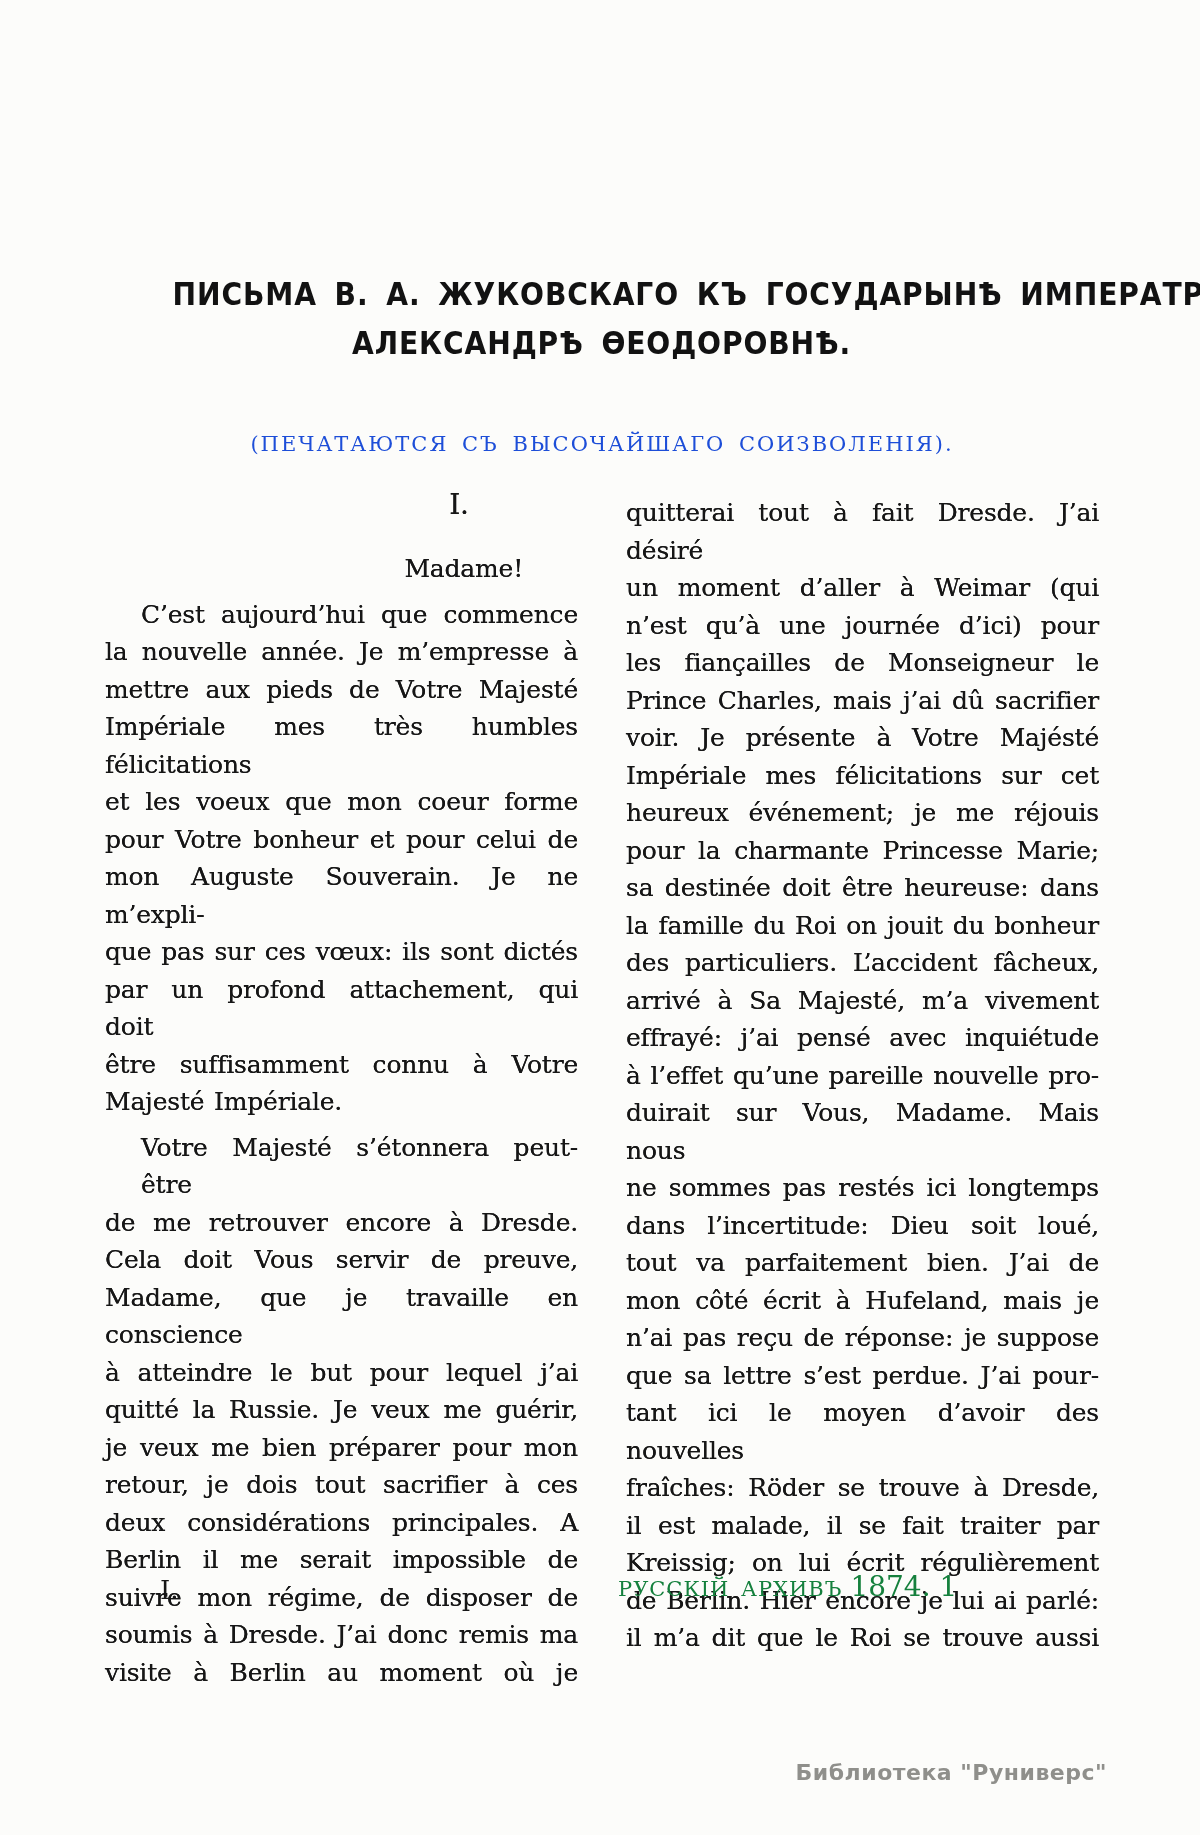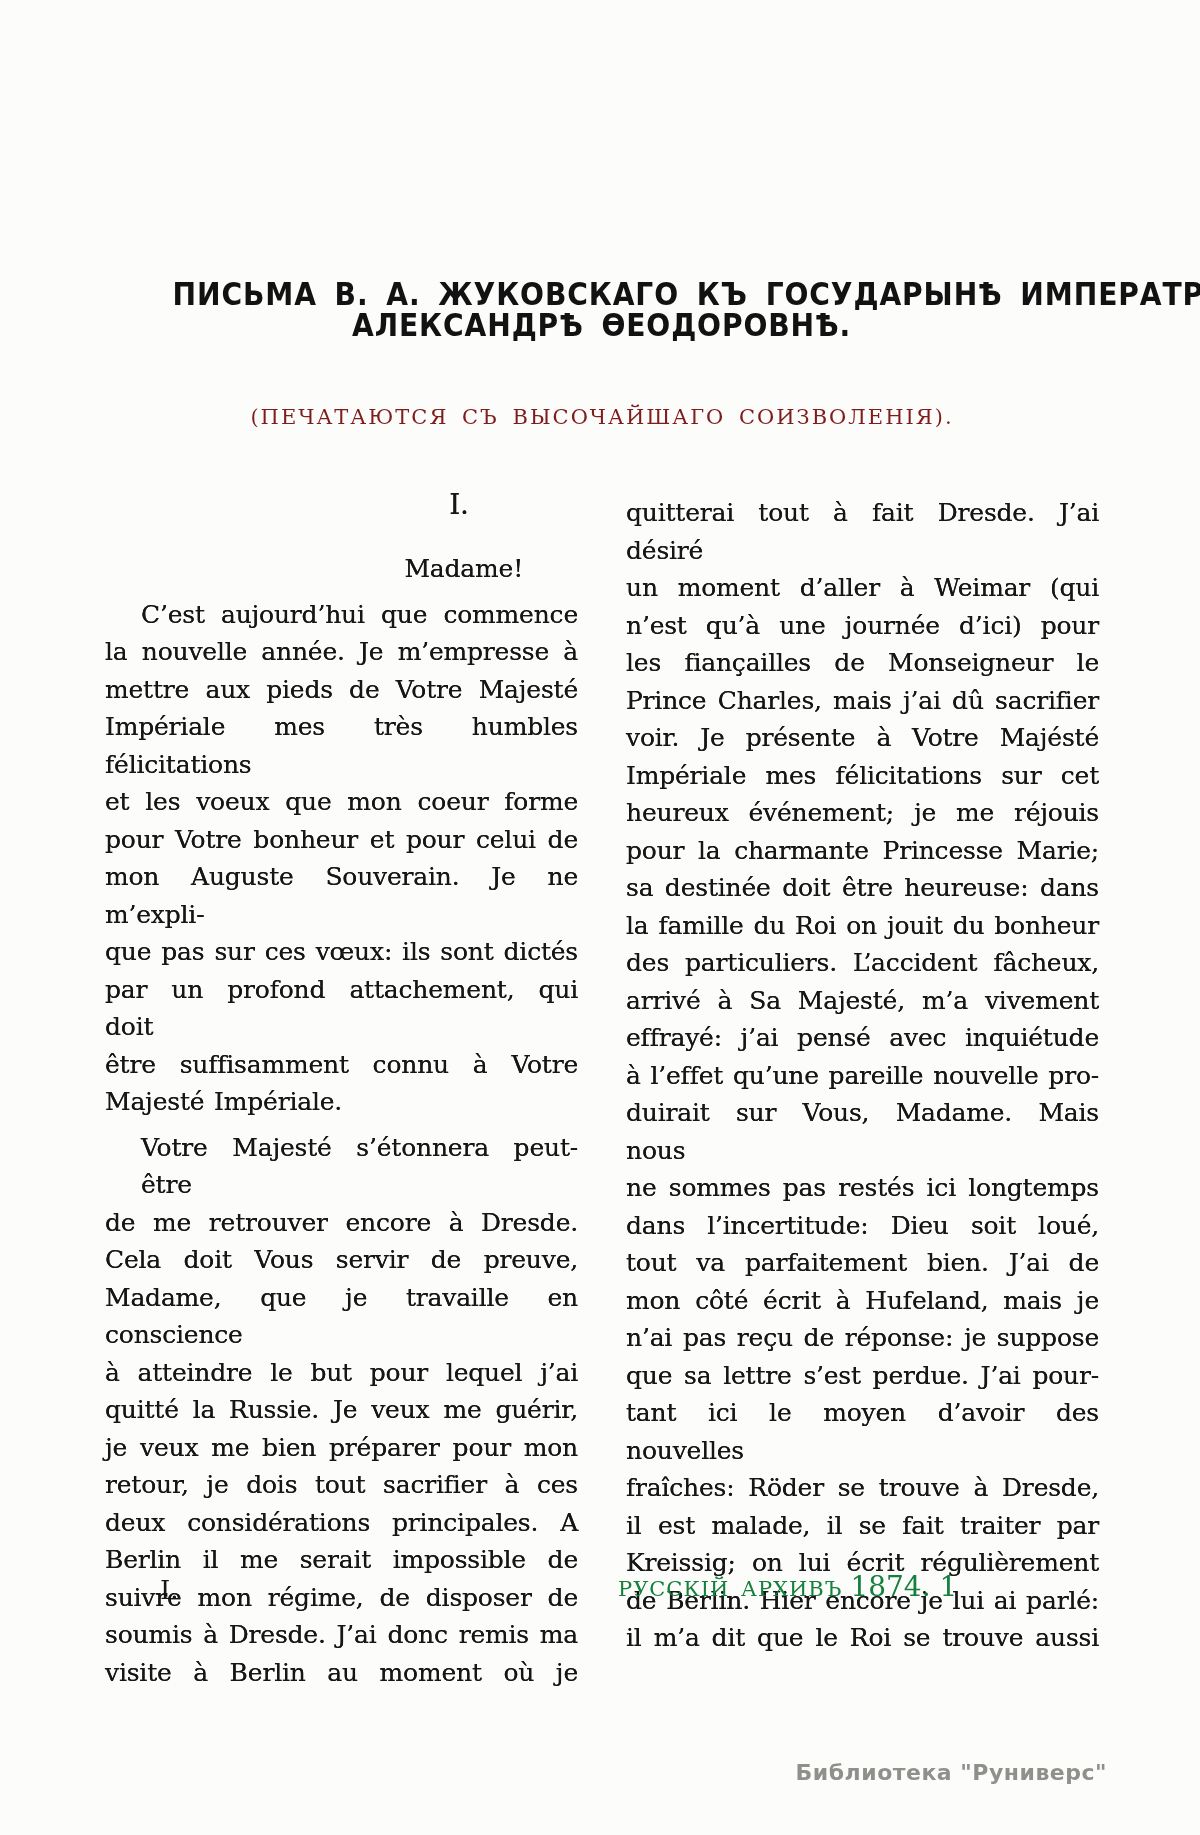--- a/index.html
+++ b/index.html
@@ -26,31 +26,31 @@
     white-space: nowrap;
   }
   .title-row .condense {
     display: inline-block;
     transform: scaleX(0.88);
     transform-origin: 50% 50%;
     letter-spacing: 1px;
     word-spacing: 8px;
   }
   #title1 { top: 276px; }
-  #title2 { top: 307px; }
+  #title2 { top: 325px; }
   .subtitle {
     position: absolute;
     left: 97px;
     width: 1010px;
-    top: 405px;
+    top: 432px;
     text-align: center;
     font-size: 21px;
     letter-spacing: 2px;
     word-spacing: 5px;
-    color: #7f1d1d;
+    color: #1d4ed8;
   }
   
   .col {
     position: absolute;
     top: 486px;
     width: 489px;
     font-size: 25px;
     letter-spacing: -0.2px;
     word-spacing: 2px;
     text-shadow: 0 0 0.3px #222;

